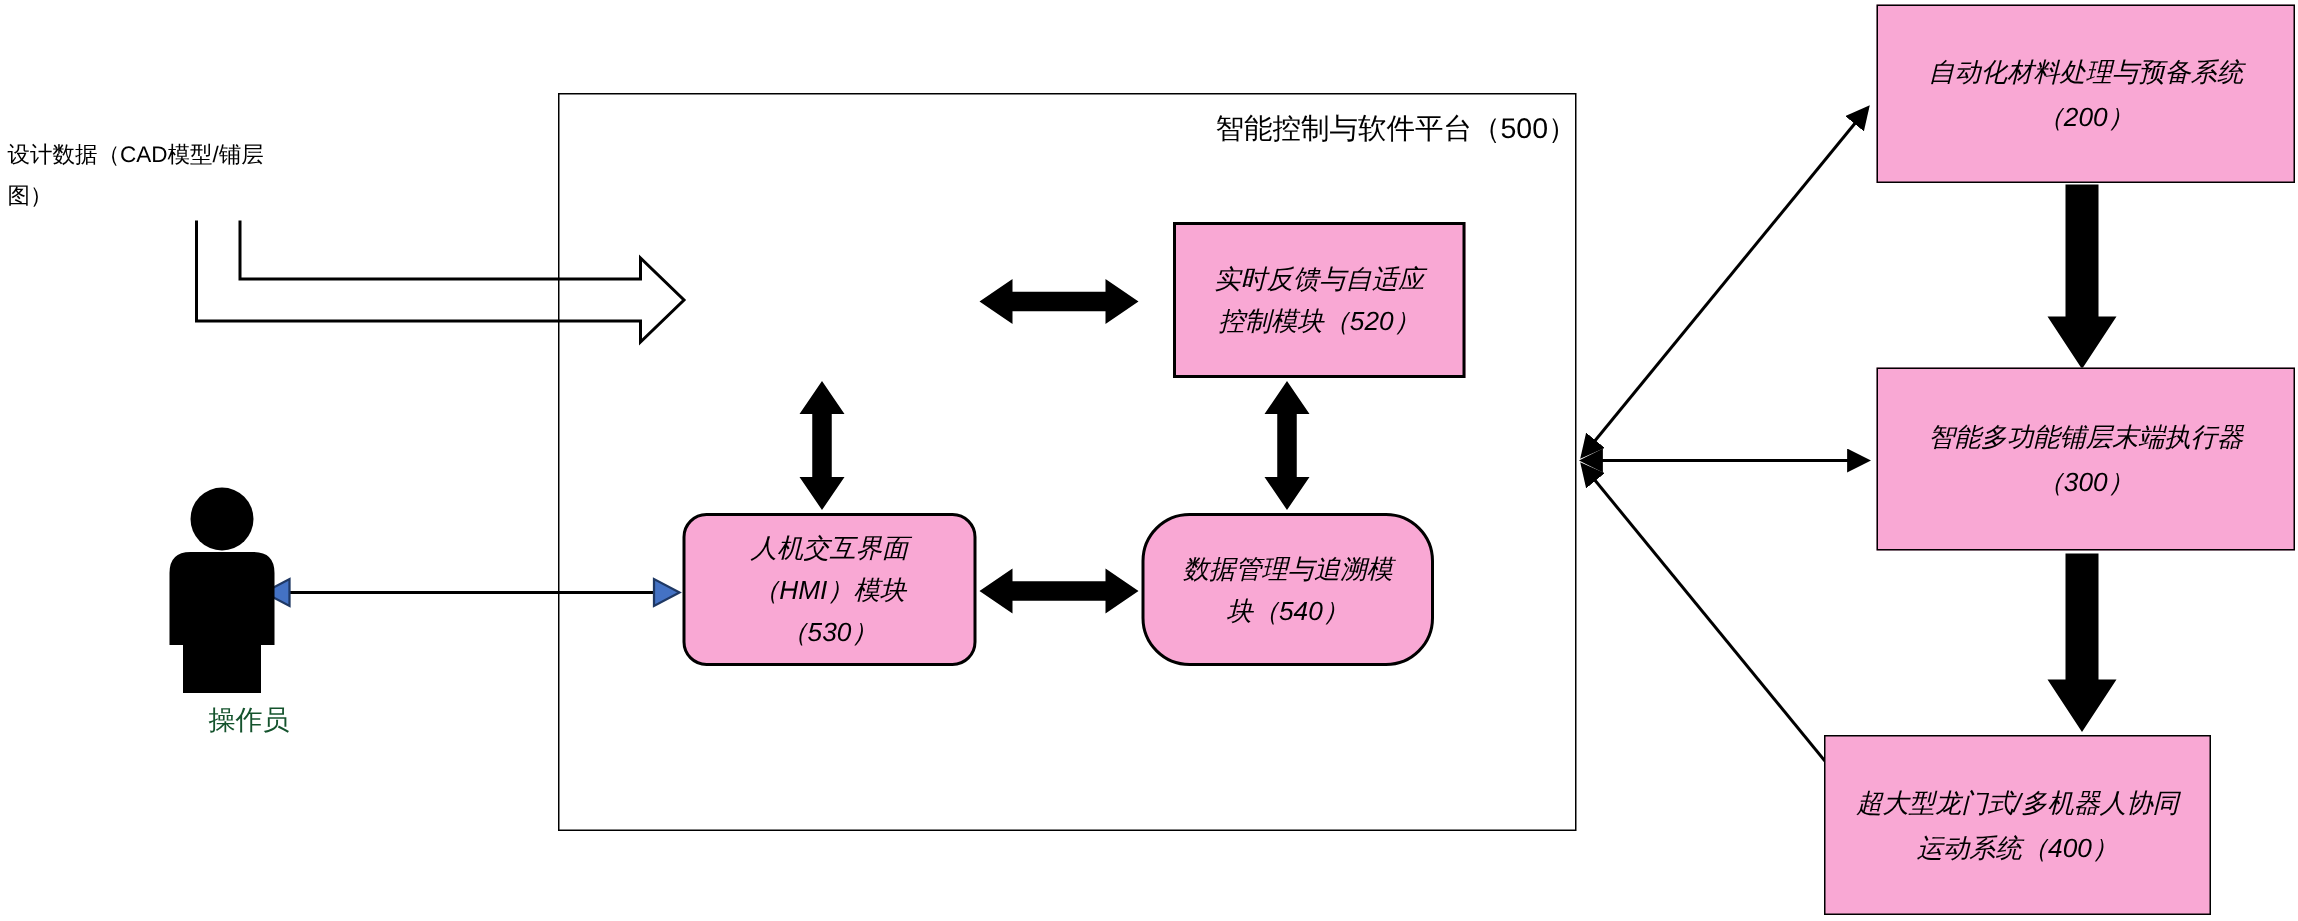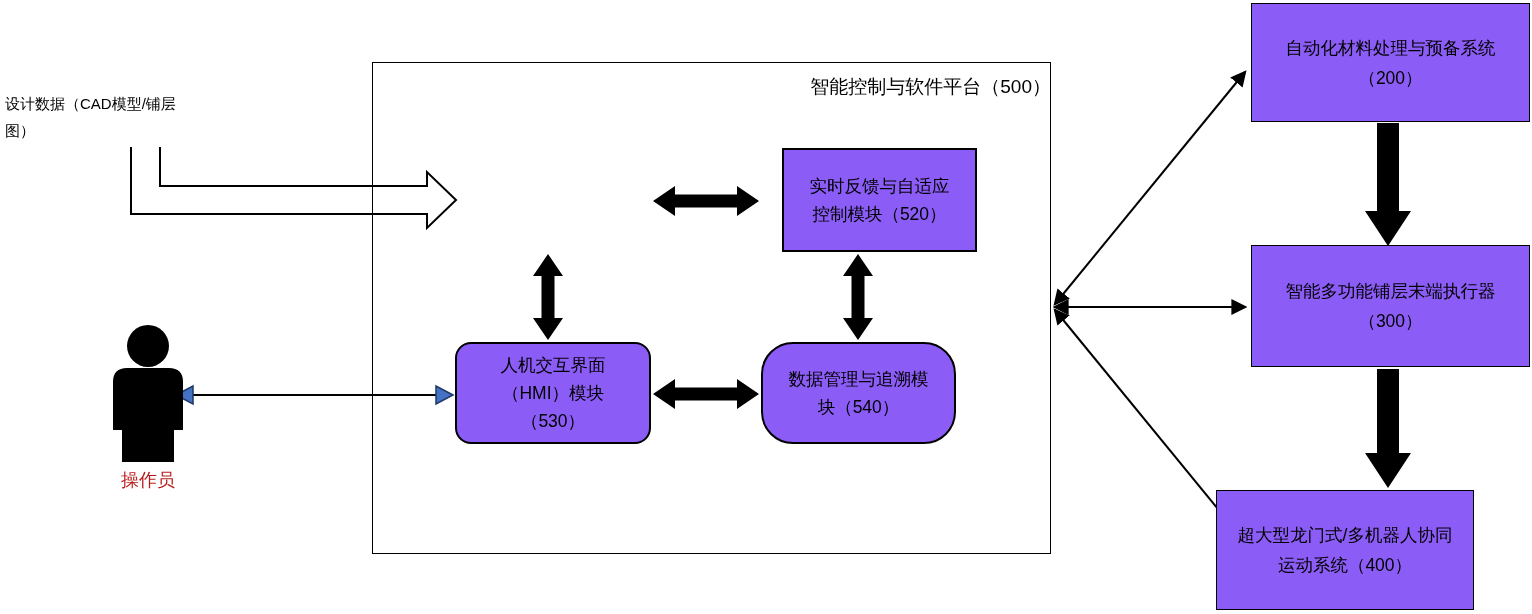--- a/index.html
+++ b/index.html
@@ -1,40 +1,40 @@
 <!DOCTYPE html>
 <html><head>
 <meta charset="utf-8">
 <style>
   * { margin: 0; padding: 0; box-sizing: border-box; }
   html, body { width: 1532px; height: 614px; background: #ffffff; overflow: hidden; }
   body { font-family: "Liberation Sans", "DejaVu Sans", sans-serif; color: #000; }
   .stage { position: relative; width: 1532px; height: 614px; background: #fff; }
   .layer { position: absolute; left: 0; top: 0; width: 1532px; height: 614px; }
   .node {
-    position: absolute; background: #8b5cf6; border: 2px solid #000;
+    position: absolute; background: #f9a8d4; border: 2px solid #000;
     display: flex; align-items: center; justify-content: center;
-    text-align: center; white-space: pre-line; font-size: 17.5px; line-height: 28px;
+    text-align: center; white-space: pre-line; font-size: 17.5px; line-height: 28px; font-style: italic;
   }
   .thin-border { border-width: 1.5px; }
   .container-box {
     position: absolute; left: 372px; top: 62px; width: 679px; height: 492px;
     border: 1.5px solid #000; background: transparent;
   }
   .platform-title {
     position: absolute; left: 372px; top: 74px; width: 679px;
     text-align: right; font-size: 19px; line-height: 26px;
   }
   .design-label {
     position: absolute; left: 5px; top: 90px; width: 292px;
     text-align: left; white-space: pre-line; font-size: 15px; line-height: 27px;
   }
   .operator-label {
     position: absolute; left: 103px; top: 468px; width: 90px;
-    text-align: center; font-size: 18px; color: #b91c1c;
+    text-align: right; font-size: 18px; color: #14532d;
   }
   
   .m510 { left: 455px; top: 148px; width: 196px; height: 104px; }
   .m520 { left: 761px; top: 148px; width: 195px; height: 104px; margin-left: 21px; }
   .m530 { left: 455px; top: 342px; width: 196px; height: 102px; border-radius: 16px; }
   .m540 { left: 761px; top: 342px; width: 195px; height: 102px; border-radius: 32px; }
   
   .s200 { left: 1251px; top: 3px;   width: 279px; height: 119px; line-height: 30px; }
   .s300 { left: 1251px; top: 245px; width: 279px; height: 122px; line-height: 30px; }
   .s400 { left: 1216px; top: 490px; width: 258px; height: 120px; line-height: 30px; }

